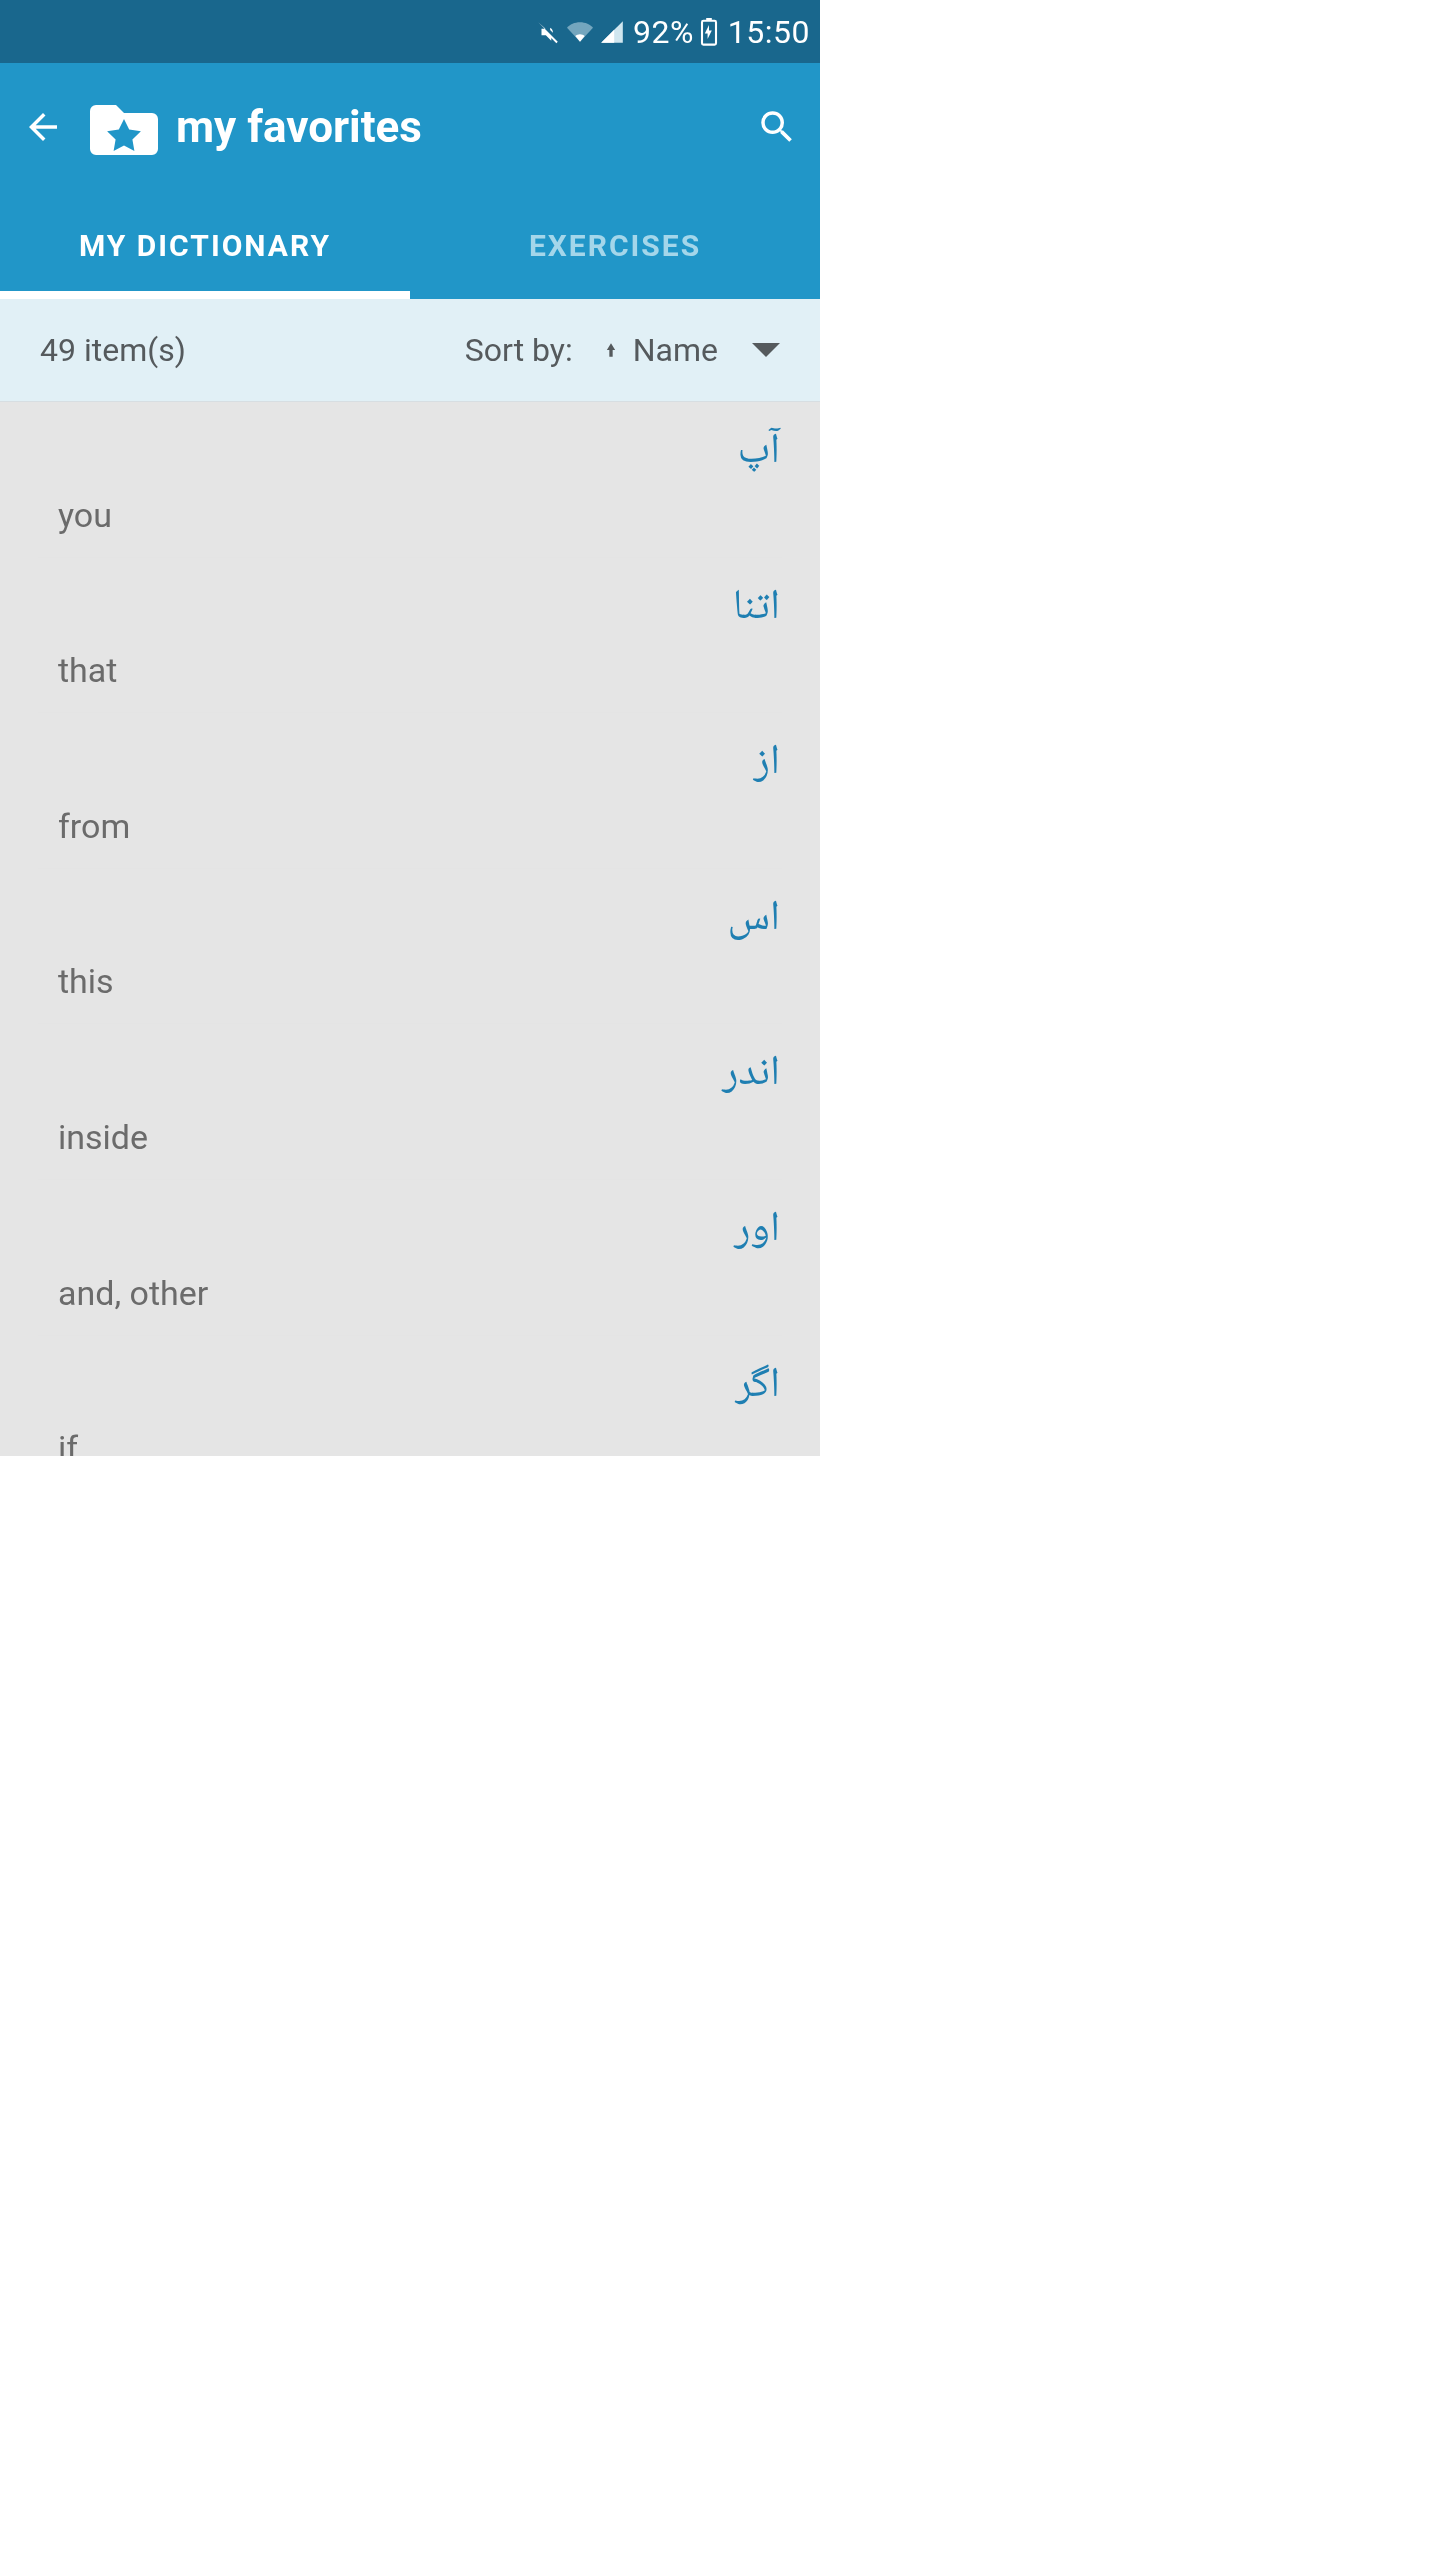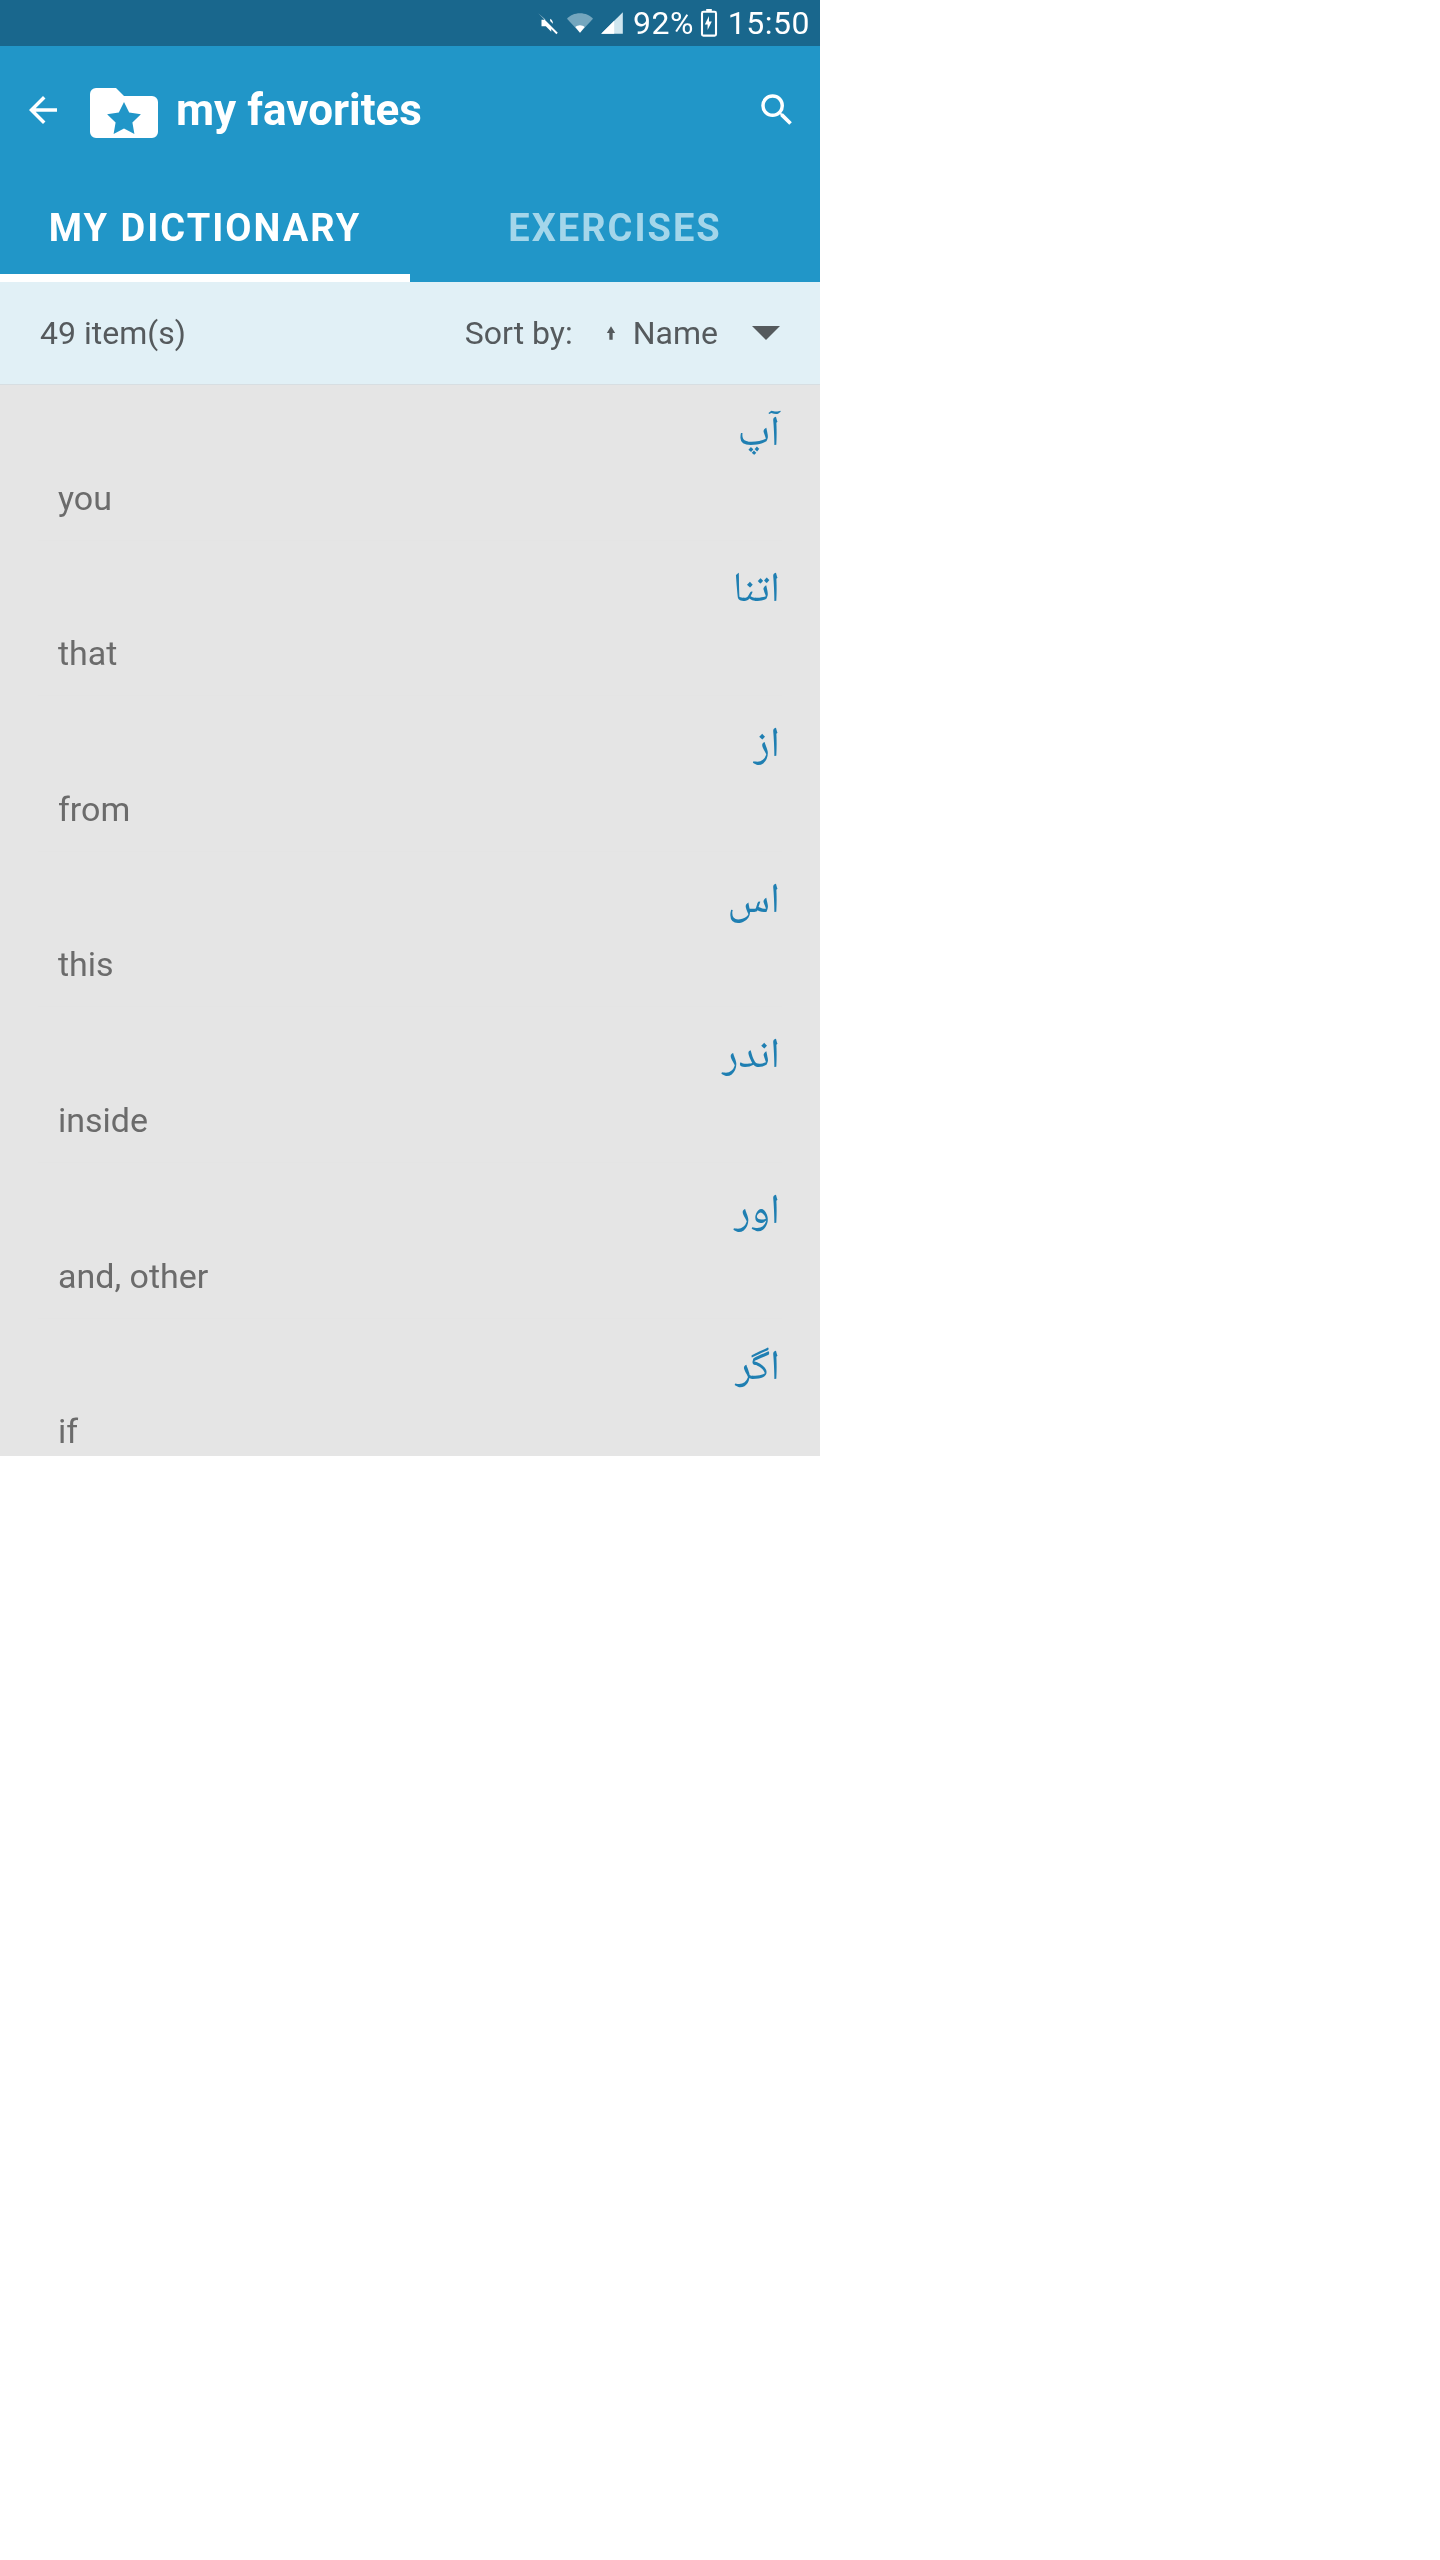--- a/index.html
+++ b/index.html
@@ -1,20 +1,20 @@
 <!DOCTYPE html>
 <html><head>
 <meta charset="utf-8">
 <style>
   * { margin: 0; padding: 0; box-sizing: border-box; }
   html, body { width: 820px; height: 1456px; font-family: -apple-system, Roboto, "Helvetica Neue", Arial, sans-serif; background: #ffffff; overflow: hidden; }
 
   
   .status-bar {
-    height: 46px;
+    height: 63px;
     background: #19678d;
     color: #ffffff;
     display: flex;
     align-items: center;
     justify-content: flex-end;
     padding: 0 10px;
     font-size: 32px;
     letter-spacing: 0.5px;
   }
   .status-bar .icons { display: flex; align-items: center; gap: 6px; }
@@ -55,21 +55,21 @@
   .tabs {
     display: flex;
     background: #2196c8;
     height: 108px;
   }
   .tab {
     flex: 1;
     display: flex;
     align-items: center;
     justify-content: center;
-    font-size: 38px;
+    font-size: 30px;
     font-weight: 700;
     letter-spacing: 2px;
     color: #a4d6ea;
     position: relative;
     text-transform: uppercase;
   }
   .tab.active { color: #ffffff; }
   .tab.active::after {
     content: "";
     position: absolute;

